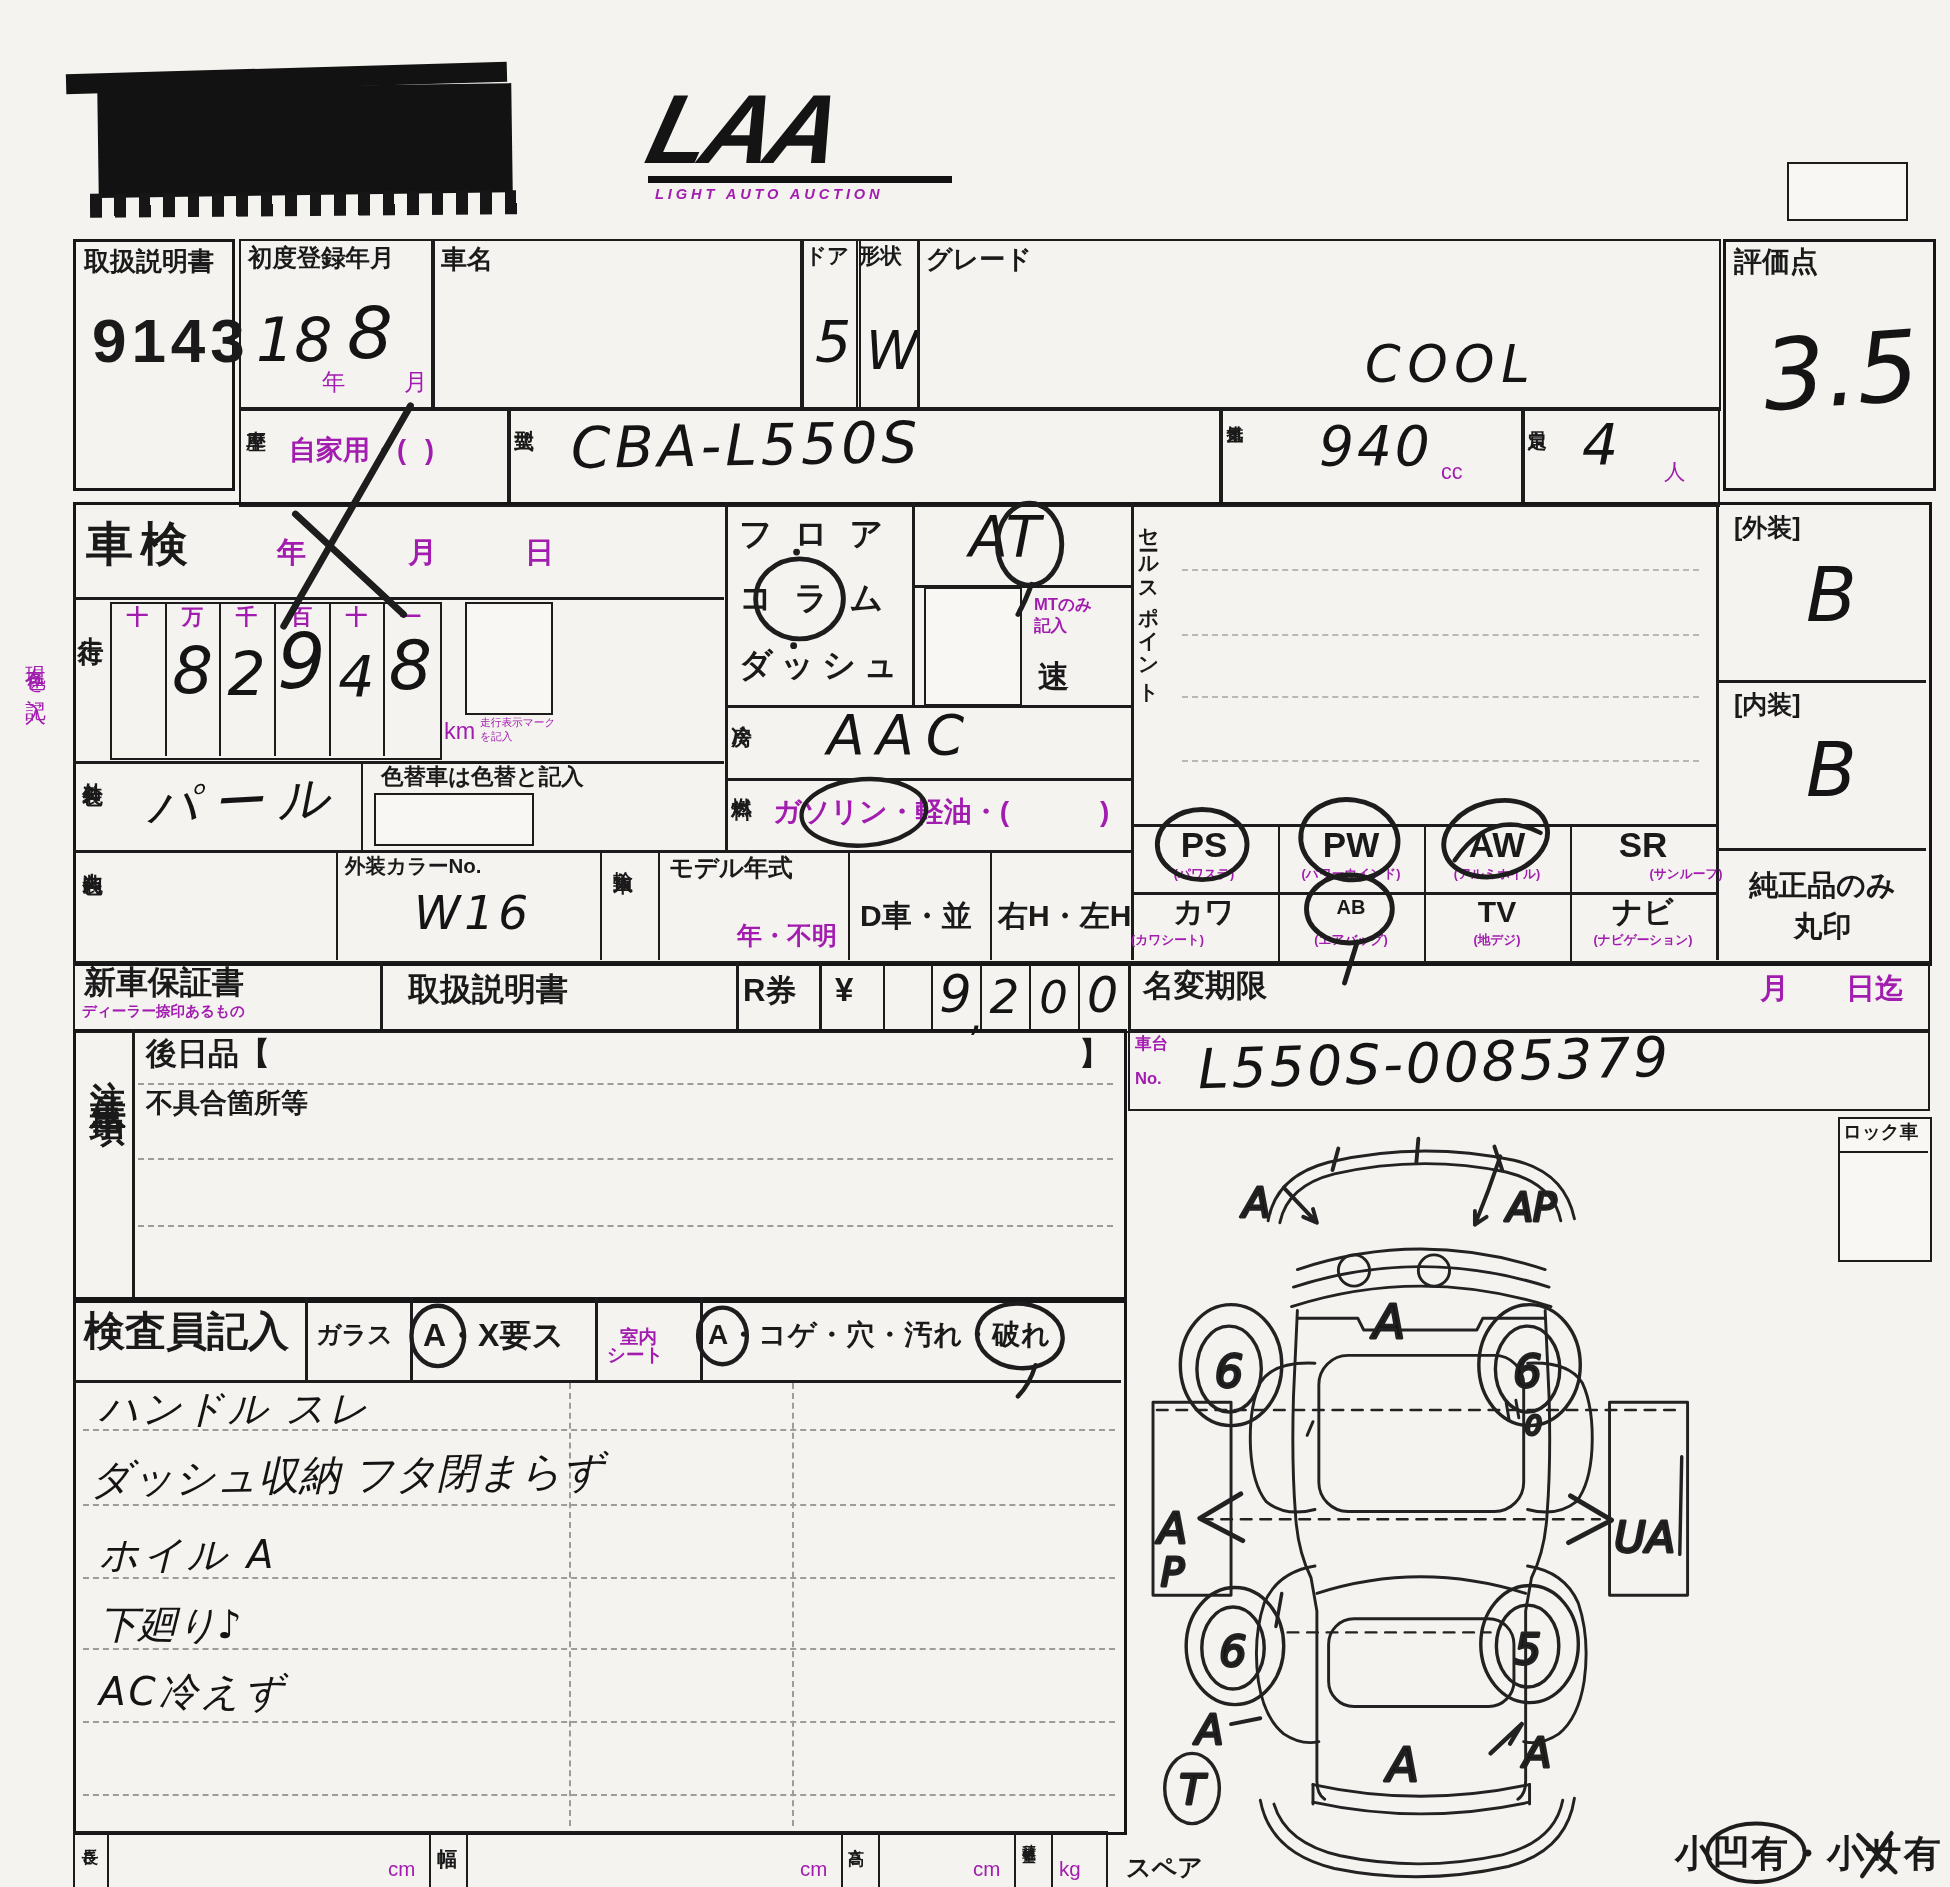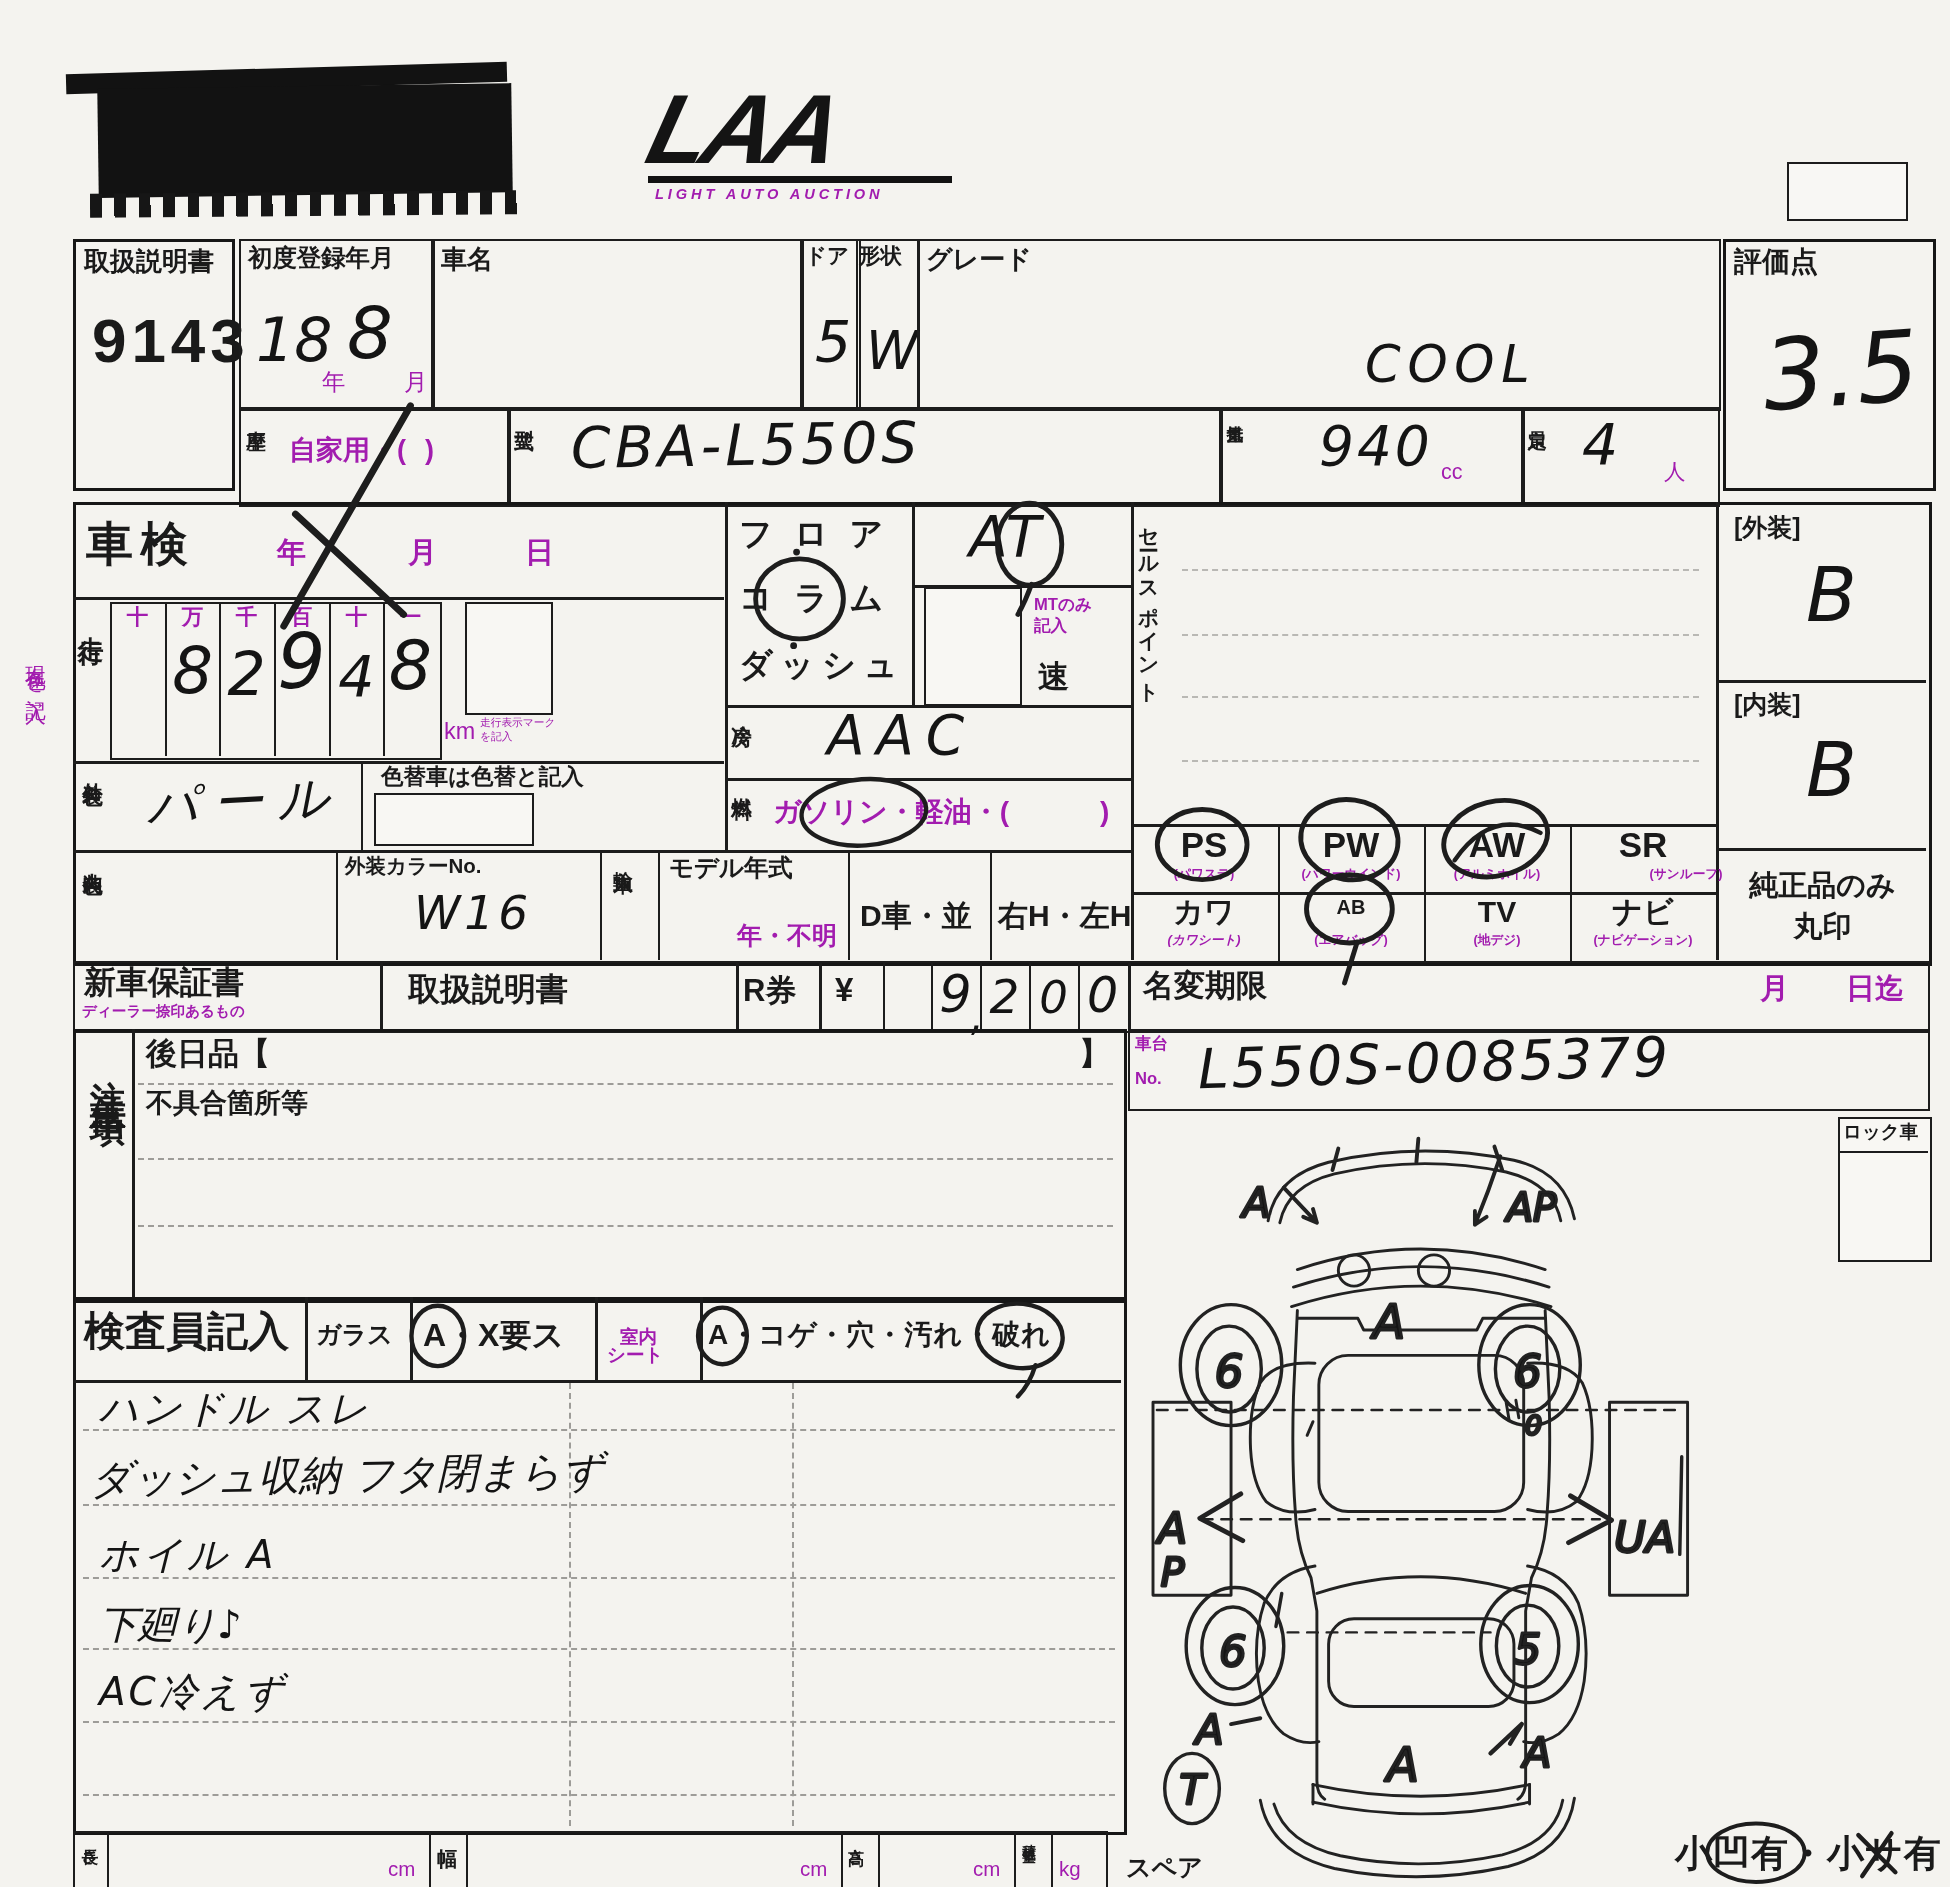--- a/index.html
+++ b/index.html
@@ -172,21 +172,21 @@
   <div class="vl" style="left:1570px;top:824px;height:137px;width:2px;"></div>
   <div class="lbl" style="left:1131px;top:827px;width:146px;text-align:center;font-size:35px;">PS</div>
   <div class="txt" style="left:1131px;top:868px;width:146px;text-align:center;font-size:12.7px;font-weight:bold;">(パワステ)</div>
   <div class="lbl" style="left:1278px;top:827px;width:146px;text-align:center;font-size:35px;">PW</div>
   <div class="txt" style="left:1278px;top:868px;width:146px;text-align:center;font-size:12.7px;font-weight:bold;">(パワーウインド)</div>
   <div class="lbl" style="left:1424px;top:827px;width:146px;text-align:center;font-size:35px;">AW</div>
   <div class="txt" style="left:1424px;top:868px;width:146px;text-align:center;font-size:12.7px;font-weight:bold;">(アルミホイル)</div>
   <div class="lbl" style="left:1570px;top:827px;width:146px;text-align:center;font-size:35px;">SR</div>
   <div class="txt" style="left:1570px;top:868px;width:146px;text-align:center;font-size:12.7px;font-weight:bold;padding-left:43px;">(サンルーフ)</div>
   <div class="lbl" style="left:1131px;top:897px;width:146px;text-align:center;font-size:30px;">カワ</div>
-  <div class="txt" style="left:1131px;top:934px;width:146px;text-align:center;font-size:12.7px;font-weight:bold;font-style:italic;">(カワシート)</div>
+  <div class="txt" style="left:1131px;top:934px;width:146px;font-size:12.7px;font-weight:bold;">(カワシート)</div>
   <div class="lbl" style="left:1278px;top:897px;width:146px;text-align:center;font-size:20px;">AB</div>
   <div class="txt" style="left:1278px;top:934px;width:146px;text-align:center;font-size:12.7px;font-weight:bold;">(エアバッグ)</div>
   <div class="lbl" style="left:1424px;top:897px;width:146px;text-align:center;font-size:30px;">TV</div>
   <div class="txt" style="left:1424px;top:934px;width:146px;text-align:center;font-size:12.7px;font-weight:bold;">(地デジ)</div>
   <div class="lbl" style="left:1570px;top:897px;width:146px;text-align:center;font-size:30px;">ナビ</div>
   <div class="txt" style="left:1570px;top:934px;width:146px;text-align:center;font-size:12.7px;font-weight:bold;">(ナビゲーション)</div>
 
   <div class="hl" style="left:1716px;top:680px;width:210px;"></div>
   <div class="hl" style="left:1716px;top:848px;width:210px;"></div>
   <div class="lbl" style="left:1734px;top:515px;font-size:25px;">[外装]</div>

